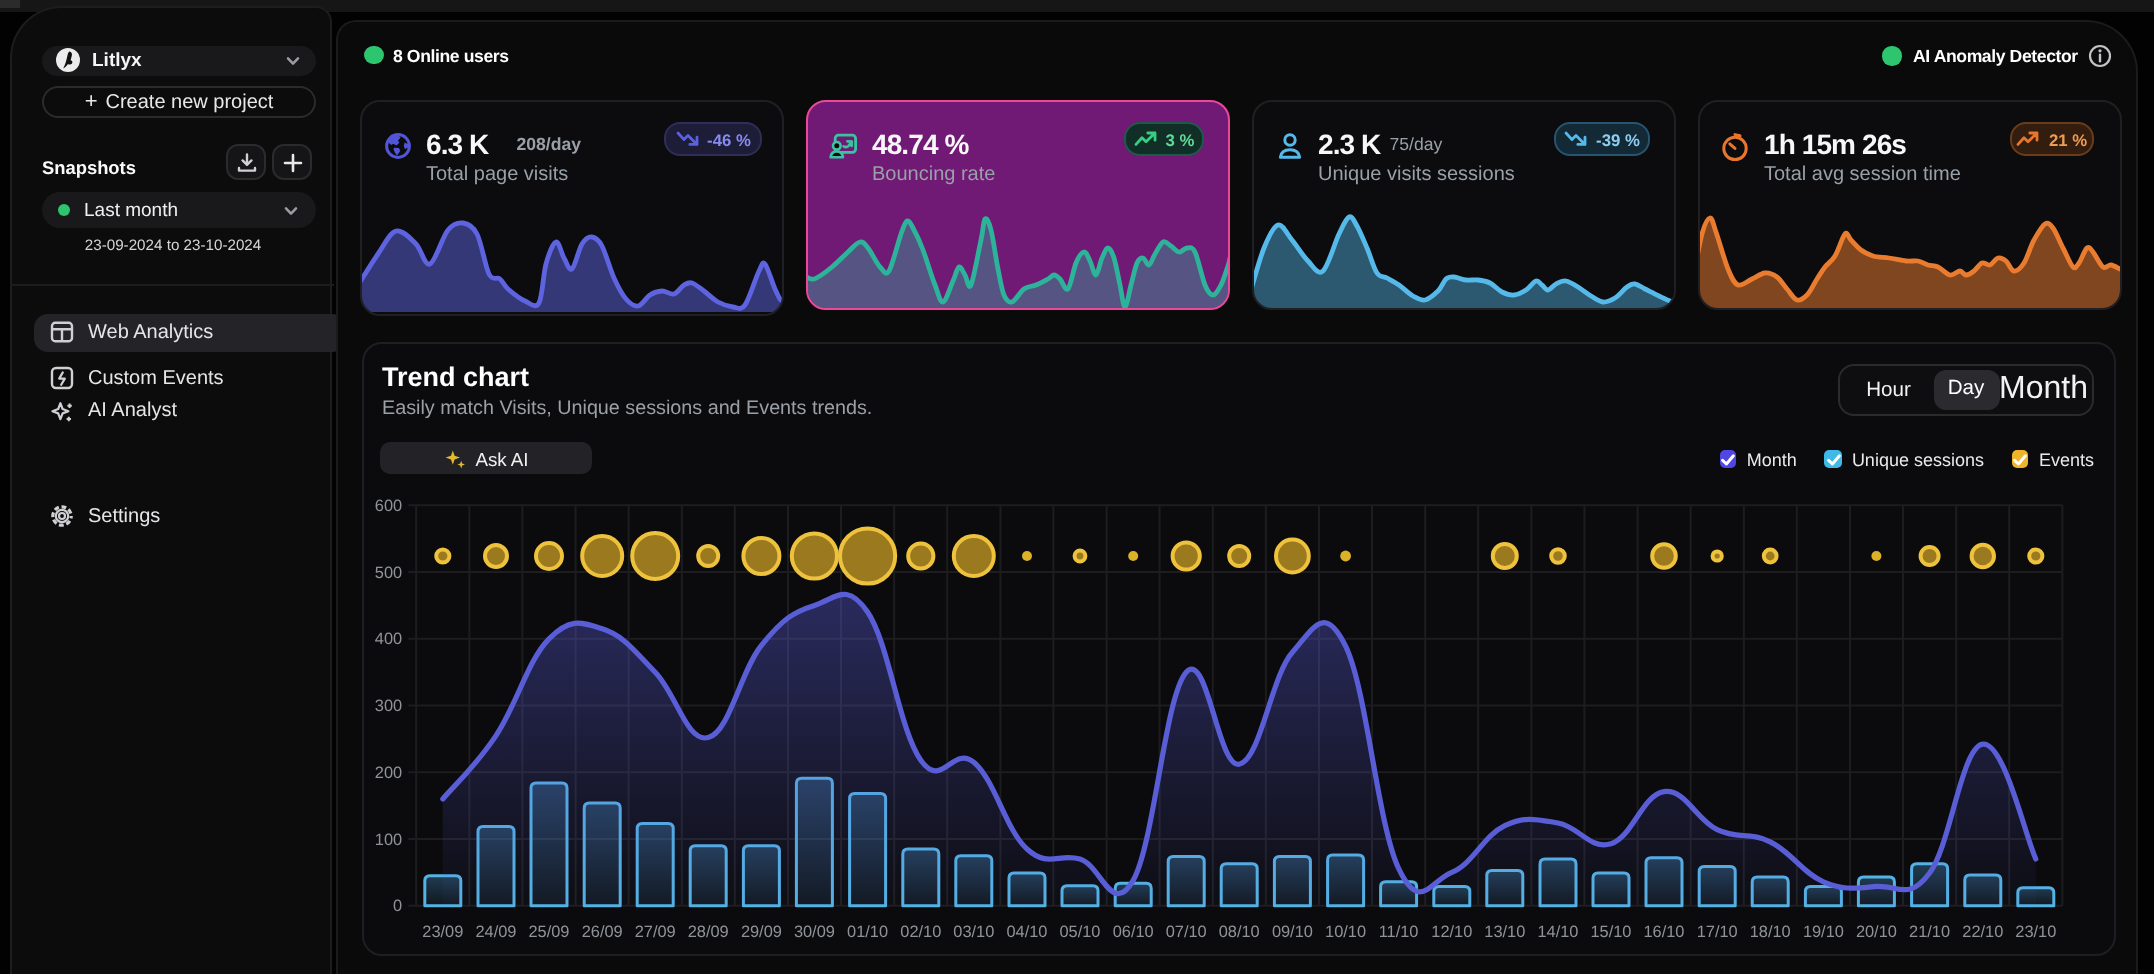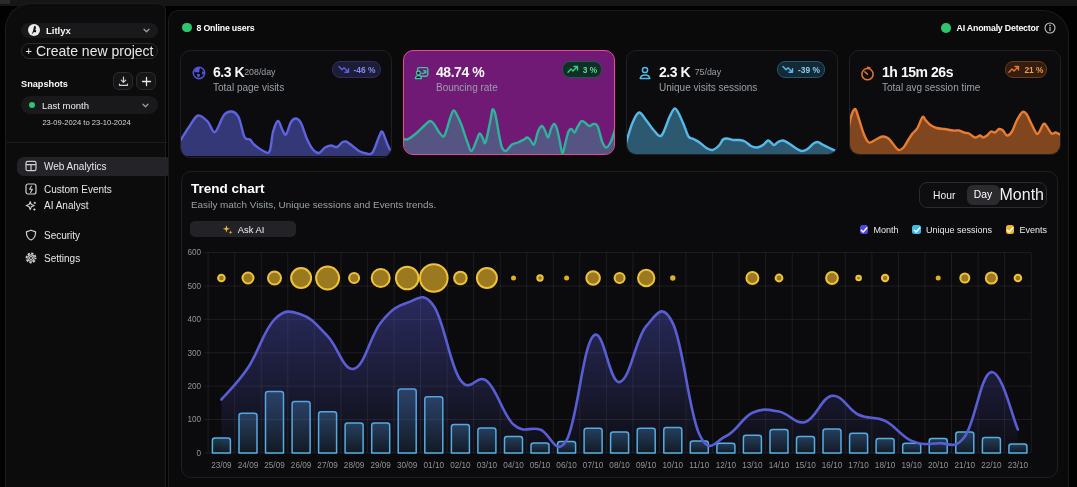--- a/index.html
+++ b/index.html
@@ -15,21 +15,21 @@
       </svg>
       <span style="font-size:9.5px;font-weight:700;color:#f5f5f5;margin-left:6px">Litlyx</span>
       <span style="margin-left:auto;display:flex">
         <svg width="9" height="9" viewBox="0 0 9 9" style="">
           <path d="M2 3.2 L4.5 5.8 L7 3.2" fill="none" stroke="#9b9ba1" stroke-width="1.3" stroke-linecap="round" stroke-linejoin="round"></path>
         </svg>
       </span>
     </div>
     <div class="abs row" style="left:15px;top:39px;width:137px;height:16px;border:1px solid #2b2b2e;border-radius:8px;justify-content:center">
       <span style="font-size:11px;font-weight:400;color:#e8e8ea;margin-right:4px;margin-top:-1px">+</span>
-      <span style="font-size:14px;font-weight:400;color:#e8e8ea">Create new project</span>
+      <span style="font-size:10px;font-weight:400;color:#e8e8ea">Create new project</span>
     </div>
     <div class="abs" style="left:15px;top:71px;font-size:9.2px;font-weight:700;color:#fafafa;line-height:18px">Snapshots</div>
     <div class="abs row" style="left:107px;top:68px;width:20px;height:18px;background:#151517;border:1px solid #2b2b2e;border-radius:6px;justify-content:center">
       <svg width="11" height="11" viewBox="0 0 11 11" style="">
         <path d="M5.5 1.2 V6.2 M3.3 4.2 L5.5 6.4 L7.7 4.2 M1.5 8.0 V9.3 H9.5 V8.0" fill="none" stroke="#cfcfd4" stroke-width="1.2" stroke-linecap="round" stroke-linejoin="round"></path>
       </svg>
     </div>
     <div class="abs row" style="left:130px;top:68px;width:20px;height:18px;background:#151517;border:1px solid #2b2b2e;border-radius:6px;justify-content:center">
       <svg width="11" height="11" viewBox="0 0 11 11" style="">
         <path d="M5.5 1.5 V9.5 M1.5 5.5 H9.5" stroke="#e8e8ea" stroke-width="1.3" stroke-linecap="round"></path>
@@ -61,26 +61,20 @@
       <span style="font-size:10px;font-weight:400;color:#e6e6e8;margin-left:7px">Custom Events</span>
     </div>
     <div class="abs row" style="left:11px;top:192px;width:146px;height:19px;border-radius:7px;padding:0 8px">
       <svg width="12" height="12" viewBox="0 0 12 12" style="">
         <path d="M5.2 1.6 L6.3 4.5 L9.2 5.6 L6.3 6.7 L5.2 9.6 L4.1 6.7 L1.2 5.6 L4.1 4.5 Z" fill="none" stroke="#cfcfd4" stroke-width="1.1" stroke-linejoin="round"></path>
         <path d="M9.8 1.8 V4 M8.7 2.9 H10.9" stroke="#cfcfd4" stroke-width="1"></path>
         <path d="M9.4 8.4 V10.6 M8.3 9.5 H10.5" stroke="#cfcfd4" stroke-width="1"></path>
       </svg>
       <span style="font-size:10px;font-weight:400;color:#e6e6e8;margin-left:7px">AI Analyst</span>
     </div>
-    <div class="abs row" style="left:11px;top:221.5px;width:146px;height:19px;border-radius:7px;padding:0 8px">
-      <svg width="12" height="12" viewBox="0 0 12 12" style="">
-        <path d="M6 1.2 L10.6 2.9 C10.6 7 9.2 9.6 6 11 C2.8 9.6 1.4 7 1.4 2.9 Z" fill="none" stroke="#cfcfd4" stroke-width="1.2" stroke-linejoin="round"></path>
-      </svg>
-      <span style="font-size:10px;font-weight:400;color:#e6e6e8;margin-left:7px">Security</span>
-    </div>
     <div class="abs row" style="left:11px;top:244.5px;width:146px;height:19px;border-radius:7px;padding:0 8px">
       <svg width="12" height="12" viewBox="0 0 12 12" style="">
         <circle cx="6" cy="6" r="4.6" fill="none" stroke="#cfcfd4" stroke-width="1.6" stroke-dasharray="2.4 1.35" stroke-dashoffset="1.2"></circle>
         <circle cx="6" cy="6" r="3.1" fill="none" stroke="#cfcfd4" stroke-width="1.1"></circle>
         <circle cx="6" cy="6" r="1.5" fill="none" stroke="#cfcfd4" stroke-width="1.1"></circle>
       </svg>
       <span style="font-size:10px;font-weight:400;color:#e6e6e8;margin-left:7px">Settings</span>
     </div>
   </div>
 <div class="abs" style="left:168px;top:10px;width:901px;height:477px;background:#0a0a0b;border:1px solid #1b1b1d;border-bottom:none;border-radius:10px 26px 0 0"></div>
@@ -107,21 +101,21 @@
     <div class="abs row" style="left:10px;top:14px;width:15px;height:16px;justify-content:center">
       <svg width="14" height="14" viewBox="0 0 14 14" style="">
         <circle cx="7" cy="7" r="5.7" fill="none" stroke="#5156d8" stroke-width="1.5"></circle>
         <path d="M2.6 3.6 Q4.2 1.6 6.9 1.4 L8.3 2.8 L7.0 4.2 L7.7 5.4 L6.2 6.8 L4.6 5.9 L3.7 6.5 L2.1 5.2 Z" fill="#5156d8"></path>
         <path d="M5.0 7.9 L7.5 8.0 L8.1 9.5 L6.5 11.8 L5.5 10.4 L4.8 8.8 Z" fill="#5156d8"></path>
         <path d="M10.3 5.3 L12.3 6.3 L11.9 7.9 L10.4 8.5 L9.9 6.9 Z" fill="#5156d8"></path>
       </svg>
     </div>
     <div class="abs row" style="left:32px;top:12px;height:18px">
       <span style="font-size:14px;font-weight:700;color:#f7f7f8;letter-spacing:-0.45px">6.3 K</span>
-      <span style="font-size:8.8px;color:#9aa0a8;font-weight:400;margin-left:0">208/day</span>
+      <span style="font-size:8.8px;color:#9aa0a8;font-weight:700;margin-left:14px">208/day</span>
     </div>
     <div class="abs" style="left:32px;top:31px;font-size:10px;color:#99a0a8">Total page visits</div>
     <div class="abs row" style="left:151px;top:10px;width:49px;height:17px;background:#1d1d38;border:1px solid #2e2e58;border-radius:8px;justify-content:center">
       <svg width="12" height="9" viewBox="0 0 12 9" style="">
         <path d="M1 1.5 L4 4.8 L6 2.8 L10.5 7.2 M10.5 3.6 V7.2 H6.9" fill="none" stroke="#5a60e0" stroke-width="1.4" stroke-linecap="round" stroke-linejoin="round"></path>
       </svg>
       <span style="font-size:8.4px;font-weight:600;color:#878bee;margin-left:4px">-46 %</span>
     </div>
   </div>
 <div class="abs" style="left:403px;top:50px;width:212px;height:105px;background:#701a75;border:1px solid #ec4899;border-radius:10px;overflow:hidden">

